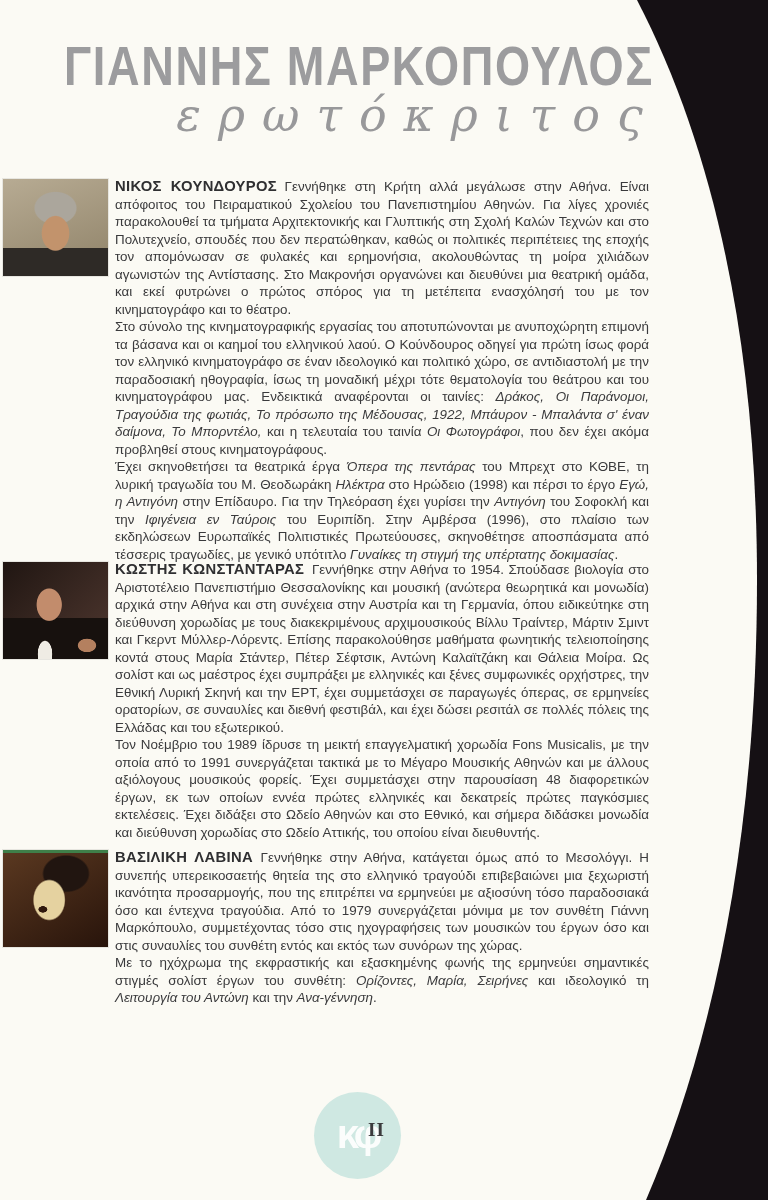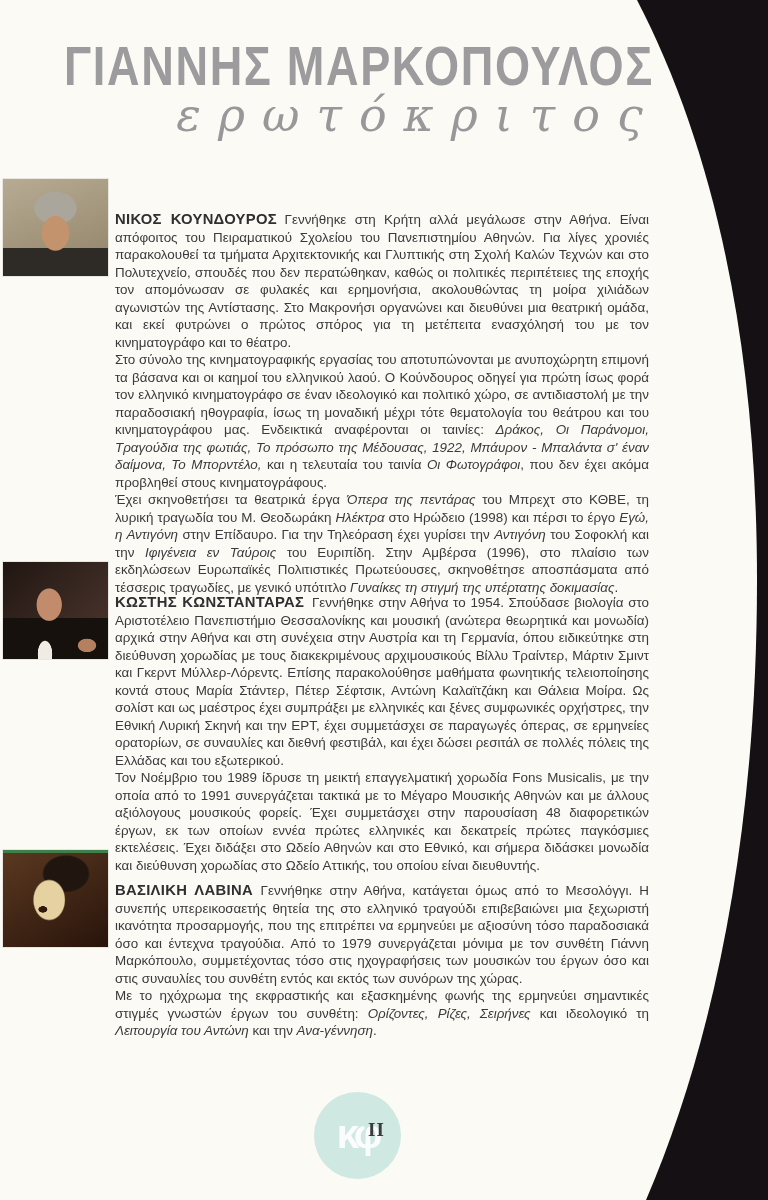--- a/index.html
+++ b/index.html
@@ -35,21 +35,20 @@
   .bio[data-idx="1"]{top:561px;}
   .bio[data-idx="2"]{top:849px;}
   .bio .photo{
     position:absolute;left:3px;top:1px;width:105px;height:97px;
     box-shadow:0 0 0 1px rgba(0,0,0,.08);
   }
   .bio .text{
     position:absolute;left:115px;top:0;width:534px;
     font-size:13.4px;line-height:17.5px;text-align:justify;
     color:#3a3a3c;
-    margin-top:33px;
   }
   .bio .text p{margin:0;}
   .bio-name{font-weight:700;font-size:14.8px;letter-spacing:.3px;color:#2f2f31;}
   .bio .text em{font-style:italic;}
 
   
   .bio[data-idx="0"] .photo{
     background:
       radial-gradient(ellipse 23px 29px at 50% 56%, #c2936c 58%, rgba(0,0,0,0) 62%),
       radial-gradient(ellipse 35px 27px at 50% 30%, #aba69c 58%, rgba(0,0,0,0) 62%),
@@ -122,21 +121,21 @@
     <div class="text">
             <p><strong class="bio-name">ΚΩΣΤΗΣ ΚΩΝΣΤΑΝΤΑΡΑΣ </strong><span>Γεννήθηκε στην Αθήνα το 1954. Σπούδασε βιολογία στο Αριστοτέλειο Πανεπιστήμιο Θεσσαλονίκης και μουσική (ανώτερα θεωρητικά και μονωδία) αρχικά στην Αθήνα και στη συνέχεια στην Αυστρία και τη Γερμανία, όπου ειδικεύτηκε στη διεύθυνση χορωδίας με τους διακεκριμένους αρχιμουσικούς Βίλλυ Τραίντερ, Μάρτιν Σμιντ και Γκερντ Μύλλερ-Λόρεντς. Επίσης παρακολούθησε μαθήματα φωνητικής τελειοποίησης κοντά στους Μαρία Στάντερ, Πέτερ Σέφτσικ, Αντώνη Καλαϊτζάκη και Θάλεια Μοίρα. Ως σολίστ και ως μαέστρος έχει συμπράξει με ελληνικές και ξένες συμφωνικές ορχήστρες, την Εθνική Λυρική Σκηνή και την ΕΡΤ, έχει συμμετάσχει σε παραγωγές όπερας, σε ερμηνείες ορατορίων, σε συναυλίες και διεθνή φεστιβάλ, και έχει δώσει ρεσιτάλ σε πολλές πόλεις της Ελλάδας και του εξωτερικού.</span></p>
             <p><span>Τον Νοέμβριο του 1989 ίδρυσε τη μεικτή επαγγελματική χορωδία Fons Musicalis, με την οποία από το 1991 συνεργάζεται τακτικά με το Μέγαρο Μουσικής Αθηνών και με άλλους αξιόλογους μουσικούς φορείς. Έχει συμμετάσχει στην παρουσίαση 48 διαφορετικών έργων, εκ των οποίων εννέα πρώτες ελληνικές και δεκατρείς πρώτες παγκόσμιες εκτελέσεις. Έχει διδάξει στο Ωδείο Αθηνών και στο Εθνικό, και σήμερα διδάσκει μονωδία και διεύθυνση χορωδίας στο Ωδείο Αττικής, του οποίου είναι διευθυντής.</span></p>
           </div>
   </section>
 
   <section class="bio" data-idx="2">
     <div class="photo" title="Πορτρέτο της Βασιλικής Λαβίνα τραγουδώντας"></div>
     <div class="text">
             <p><strong class="bio-name">ΒΑΣΙΛΙΚΗ ΛΑΒΙΝΑ </strong><span>Γεννήθηκε στην Αθήνα, κατάγεται όμως από το Μεσολόγγι. Η συνεπής υπερεικοσαετής θητεία της στο ελληνικό τραγούδι επιβεβαιώνει μια ξεχωριστή ικανότητα προσαρμογής, που της επιτρέπει να ερμηνεύει με αξιοσύνη τόσο παραδοσιακά όσο και έντεχνα τραγούδια. Από το 1979 συνεργάζεται μόνιμα με τον συνθέτη Γιάννη Μαρκόπουλο, συμμετέχοντας τόσο στις ηχογραφήσεις των μουσικών του έργων όσο και στις συναυλίες του συνθέτη εντός και εκτός των συνόρων της χώρας.</span></p>
-            <p><span>Με το ηχόχρωμα της εκφραστικής και εξασκημένης φωνής της ερμηνεύει σημαντικές στιγμές γνωστών έργων του συνθέτη: </span><em>Ορίζοντες, Ρίζες, Σειρήνες</em><span> και ιδεολογικό τη </span><em>Λειτουργία του Αντώνη</em><span> και την </span><em>Ανα-γέννηση</em><span>.</span></p>
+            <p><span>Με το ηχόχρωμα της εκφραστικής και εξασκημένης φωνής της ερμηνεύει σημαντικές στιγμές σολίστ έργων του συνθέτη: </span><em>Ορίζοντες, Μαρία, Σειρήνες</em><span> και ιδεολογικό τη </span><em>Λειτουργία του Αντώνη</em><span> και την </span><em>Ανα-γέννηση</em><span>.</span></p>
           </div>
   </section>
 </div>
 
     <footer>
       <div class="label-logo">
         <span>κφ</span>
       </div>
       <div class="pagenum">II</div>
     </footer>

